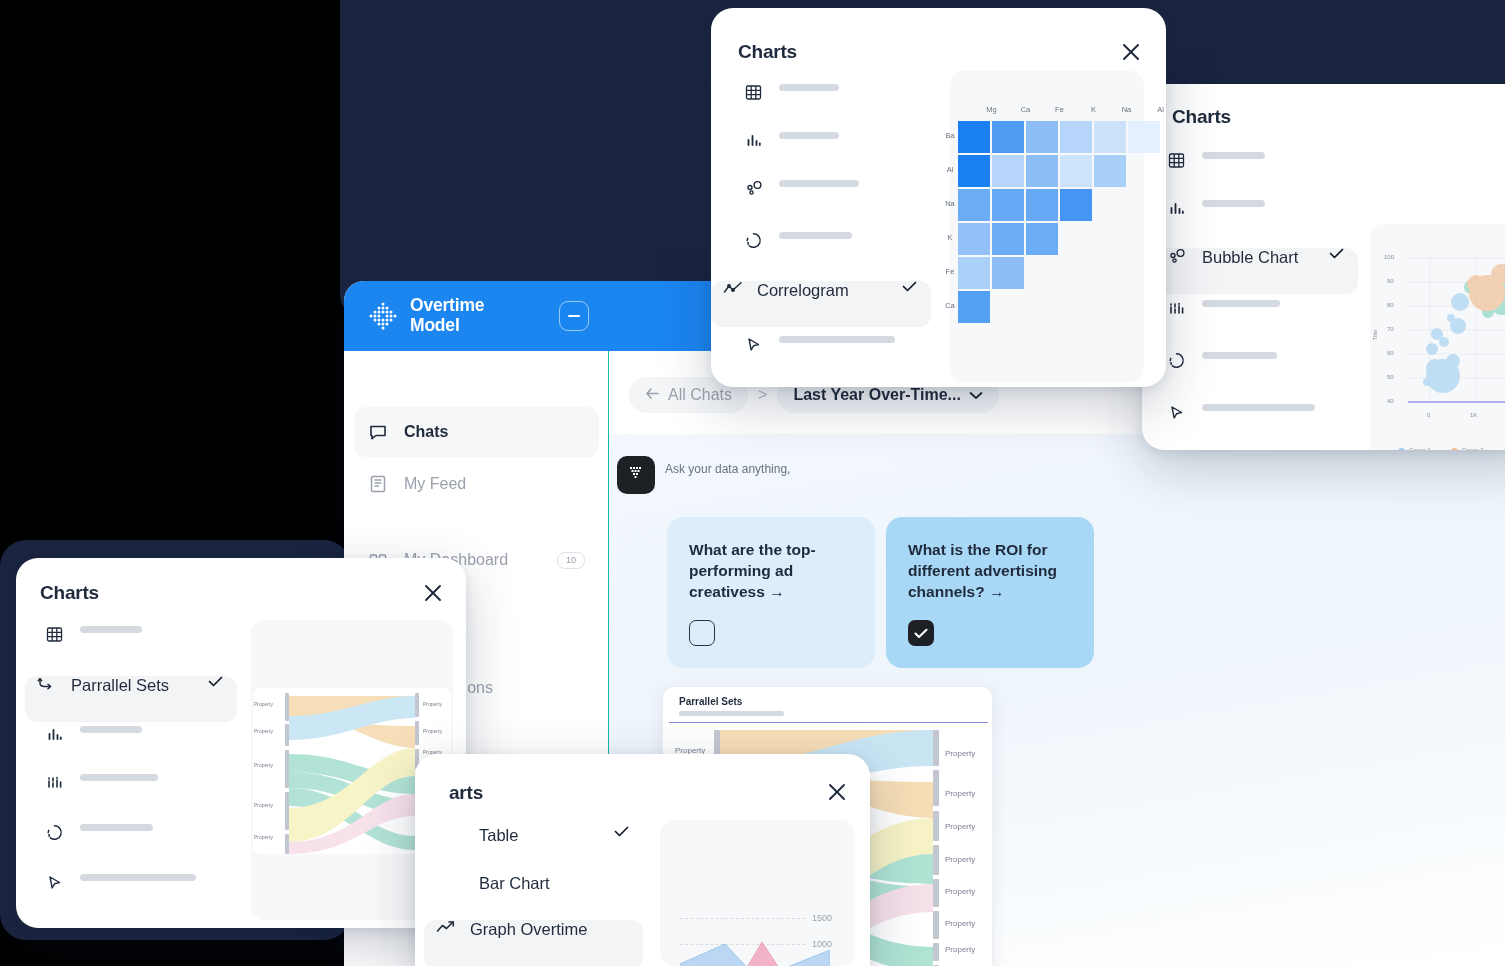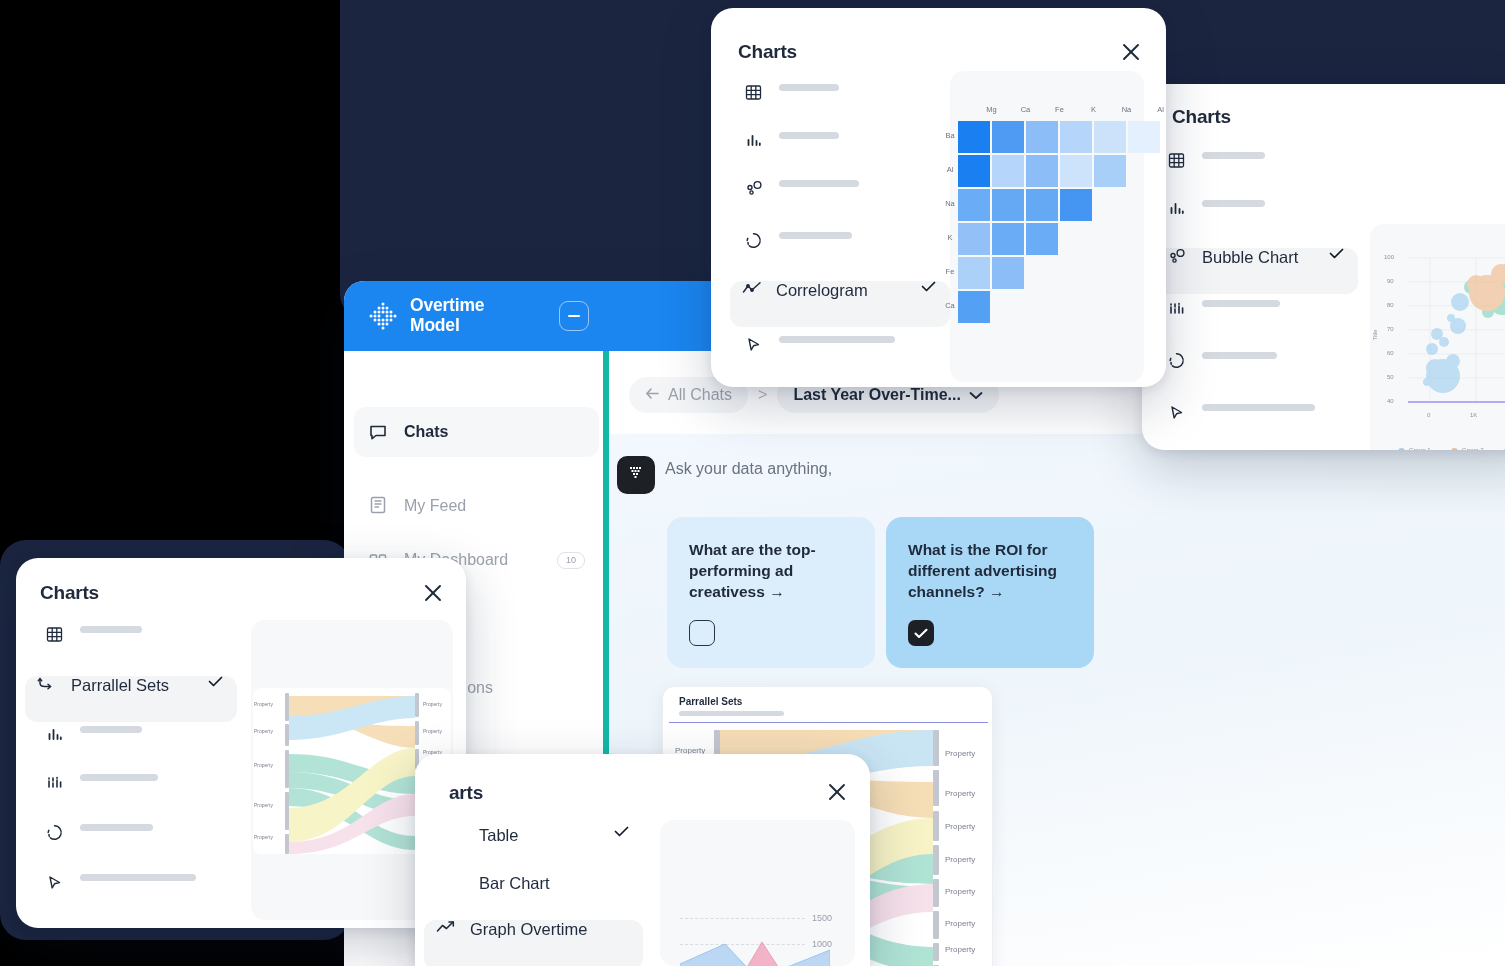--- a/index.html
+++ b/index.html
@@ -79,21 +79,21 @@
   }
   #collapse-btn {
     position:absolute; left:215px; top:20px; width:30px; height:30px;
     border:1.6px solid rgba(255,255,255,.55); border-radius:9px;
     display:flex; align-items:center; justify-content:center; cursor:pointer;
   }
   #collapse-btn i { display:block; width:12px; height:2px; background:#fff; border-radius:2px; }
 
   #sidebar {
     position:absolute; left:0; top:70px; width:265px; bottom:0;
-    background:#fff; border-right:6px solid #14b8a6;
+    background:#fff; border-right:1px solid #14b8a6;
   }
   .nav-item {
     position:absolute; left:10px; width:245px; height:50px;
     display:flex; align-items:center; padding:0 14px;
     border-radius:12px; cursor:pointer;
   }
   .nav-item.active { background:#f6f7f8; }
   .nav-item .nic { width:22px; flex:0 0 22px; display:flex; align-items:center; color:#9aa1ad; }
   .nav-item.active .nic { color:#1f2a3c; }
   .nav-item .nlbl { margin-left:14px; font-size:16px; color:#9aa1ad; }
@@ -121,21 +121,21 @@
     position:absolute; left:0; top:83px; right:0; bottom:0;
     background: linear-gradient(170deg,#f2f8fd 0%, #eef5fb 45%, #ffffff 100%);
   }
   #assistant-avatar {
     position:absolute; left:8px; top:22px; width:38px; height:38px;
     background:#1d2126; border-radius:10px;
     display:flex; align-items:center; justify-content:center;
   }
   #assistant-text {
     position:absolute; left:56px; top:24px; width:420px;
-    font-size:16px; line-height:22px; color:#6b7280;
+    font-size:12px; line-height:22px; color:#6b7280;
   }
   .suggest-card {
     position:absolute; border-radius:16px; padding:22px 22px 0 22px;
     cursor:pointer;
   }
   .suggest-card .txt { font-size:15.5px; line-height:21px; color:#1f2a3c; font-weight:700; }
   .sq-check {
     position:absolute; left:22px; bottom:22px;
     width:26px; height:26px; border-radius:7px;
     display:flex; align-items:center; justify-content:center;
@@ -214,21 +214,21 @@
 
     <div id="sidebar">
       <div class="nav-item active" style="top:56px;">
         <span class="nic">
           <svg width="20" height="20" viewBox="0 0 20 20" fill="none" stroke="currentColor" stroke-width="1.6">
             <path d="M3 4.5h14v9H8l-4 3.2V13.5H3z" stroke-linejoin="round"></path>
           </svg>
         </span>
         <span class="nlbl">Chats</span>
       </div>
-      <div class="nav-item" style="top:114px;align-items:flex-end;">
+      <div class="nav-item" style="top:108px;">
         <span class="nic">
           <svg width="20" height="20" viewBox="0 0 20 20" fill="none" stroke="currentColor" stroke-width="1.5">
             <rect x="3.5" y="2.5" width="13" height="15" rx="1.5"></rect>
             <line x1="6.5" y1="6" x2="13.5" y2="6"></line>
               <line x1="6.5" y1="9" x2="13.5" y2="9"></line>
             <line x1="6.5" y1="12" x2="11" y2="12"></line>
           </svg>
         </span>
         <span class="nlbl">My Feed</span>
       </div>
@@ -581,21 +581,21 @@
       <span class="ic">
         <svg width="17" height="17" viewBox="0 0 17 17" fill="none" stroke="#1f2a3c" stroke-width="1.5" stroke-linecap="round">
           <path d="M8.5 1.8a6.7 6.7 0 1 1-4.1 12"></path>
             <path d="M3.3 12.3a6.7 6.7 0 0 1-.3-1.9"></path>
             <path d="M2.2 8.5a6.7 6.7 0 0 1 .6-2.1"></path>
         </svg>
       </span>
       <span class="bar" style="width:73px;"></span>
     </div>
 
-    <div class="chart-row active" style="position:absolute; left:19px; top:273px; width:220px;">
+    <div class="chart-row active" style="position:absolute; left:0; top:273px; width:220px;">
       <span class="ic">
         <svg width="20" height="14" viewBox="0 0 20 14" fill="none" stroke="#1f2a3c" stroke-width="1.5" stroke-linecap="round" stroke-linejoin="round">
           <polyline points="1.5,11 6,5 10,9 18,1.8"></polyline>
           <circle cx="6" cy="5" r="1.2" fill="#1f2a3c"></circle>
             <circle cx="10" cy="9" r="1.2" fill="#1f2a3c"></circle>
         </svg>
       </span>
       <span class="lbl">Correlogram</span>
       <span class="chk">
         <svg width="15" height="11" viewBox="0 0 15 11" fill="none" stroke="#111827" stroke-width="1.7" stroke-linecap="round" stroke-linejoin="round">

